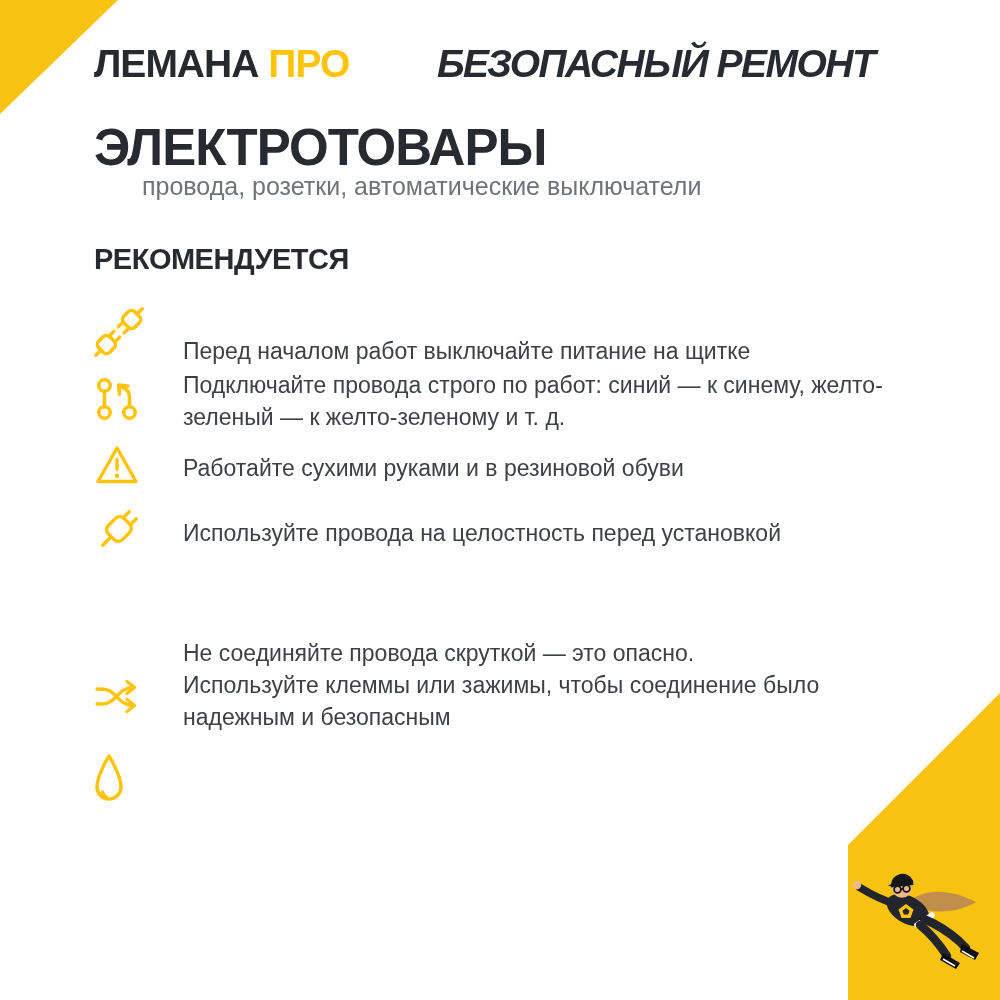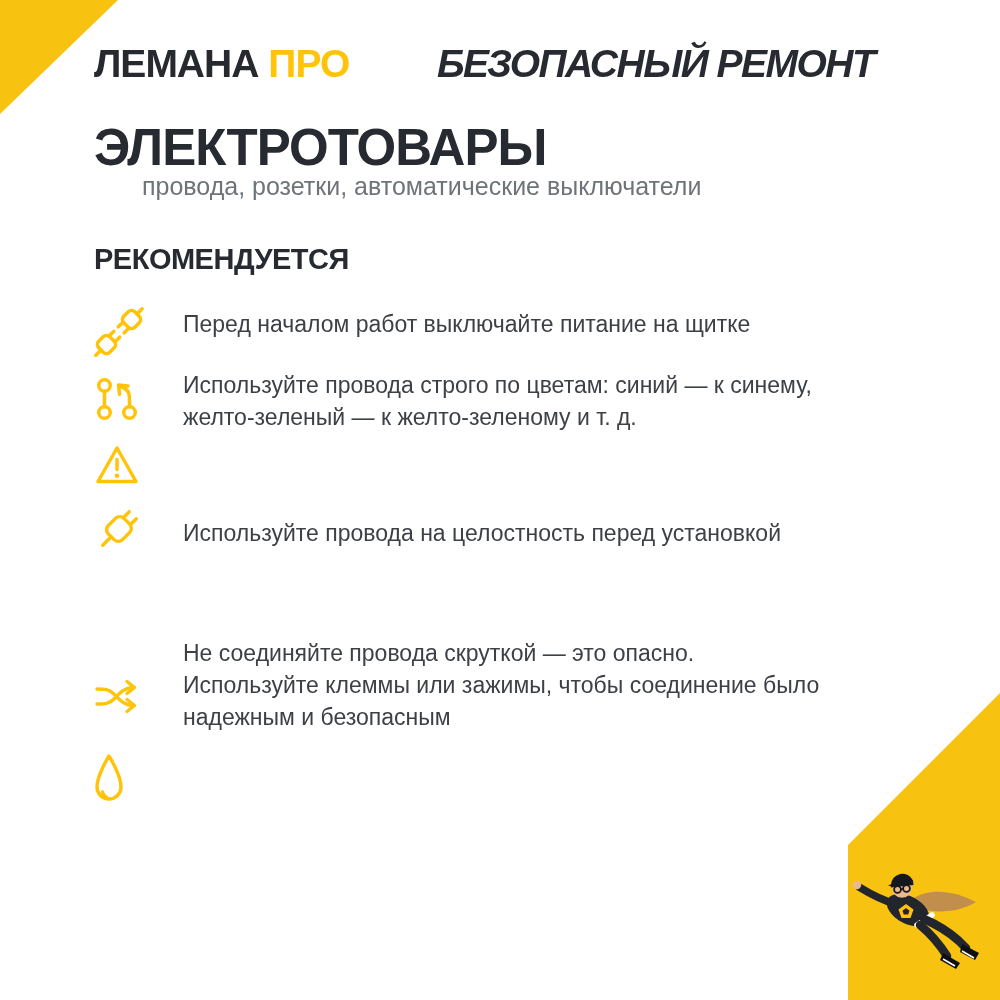--- a/index.html
+++ b/index.html
@@ -67,41 +67,42 @@
       <g transform="translate(15,37) rotate(-45)">
         <rect class="yl" x="-9" y="-7.5" width="15" height="15" rx="4.5"></rect>
         <path class="yl" d="M6,-4 H12.5 M6,4 H12.5 M-9,0 H-16"></path>
       </g>
       <g transform="translate(37,15) rotate(135)">
         <rect class="yl" x="-9" y="-7.5" width="15" height="15" rx="4.5"></rect>
         <path class="yl" d="M6,-4 H12.5 M6,4 H12.5 M-9,0 H-16"></path>
       </g>
     </svg>
   </div>
-  <div class="item-text" style="top:308px">Перед началом работ выключайте питание на щитке</div>
+  <div class="item-text" style="top:335px">Перед началом работ выключайте питание на щитке</div>
 
   <div class="item-icon" style="top:374px">
     <svg width="50" height="50" viewBox="0 0 48 48">
       <circle class="yl" cx="12" cy="11" r="5.5"></circle>
       <path class="yl" d="M12,16.5 V31.5"></path>
       <circle class="yl" cx="12" cy="37" r="5.5"></circle>
       <circle class="yl" cx="36" cy="37" r="5.5"></circle>
       <path class="yl" d="M36,31.5 V23 Q36,14.5 27.5,12"></path>
       <path class="yl" d="M34.5,11.5 L25.5,10.5 L26.5,19.5"></path>
     </svg>
   </div>
-  <div class="item-text" style="top:369px">Используйте провода строго по цветам: синий — к синему, желто-зеленый — к желто-зеленому и т. д.</div>
+  <div class="item-text" style="top:369px">Подключайте провода строго по работ: синий — к синему, желто-зеленый — к желто-зеленому и т. д.</div>
 
   <div class="item-icon" style="top:441px">
     <svg width="50" height="50" viewBox="0 0 50 50">
       <path class="yl" d="M25,7 L44,40.5 H6 Z" stroke-width="3.6"></path>
       <path class="yl" d="M25,18.5 V28.5" stroke-width="3.6"></path>
       <circle class="ylf" cx="25" cy="34.8" r="2.3"></circle>
     </svg>
   </div>
+  <div class="item-text" style="top:452px">Работайте сухими руками и в резиновой обуви</div>
 
   <div class="item-icon" style="top:499px;left:88px">
     <svg width="66" height="66" viewBox="0 0 66 66">
       <g transform="translate(31,30) rotate(-45)">
         <rect class="yl" x="-11" y="-10" width="22" height="20" rx="6"></rect>
         <path class="yl" d="M11,-5 H19.5 M11,5 H19.5 M-11,0 H-23"></path>
       </g>
     </svg>
   </div>
   <div class="item-text" style="top:517px">Используйте провода на целостность перед установкой</div>

